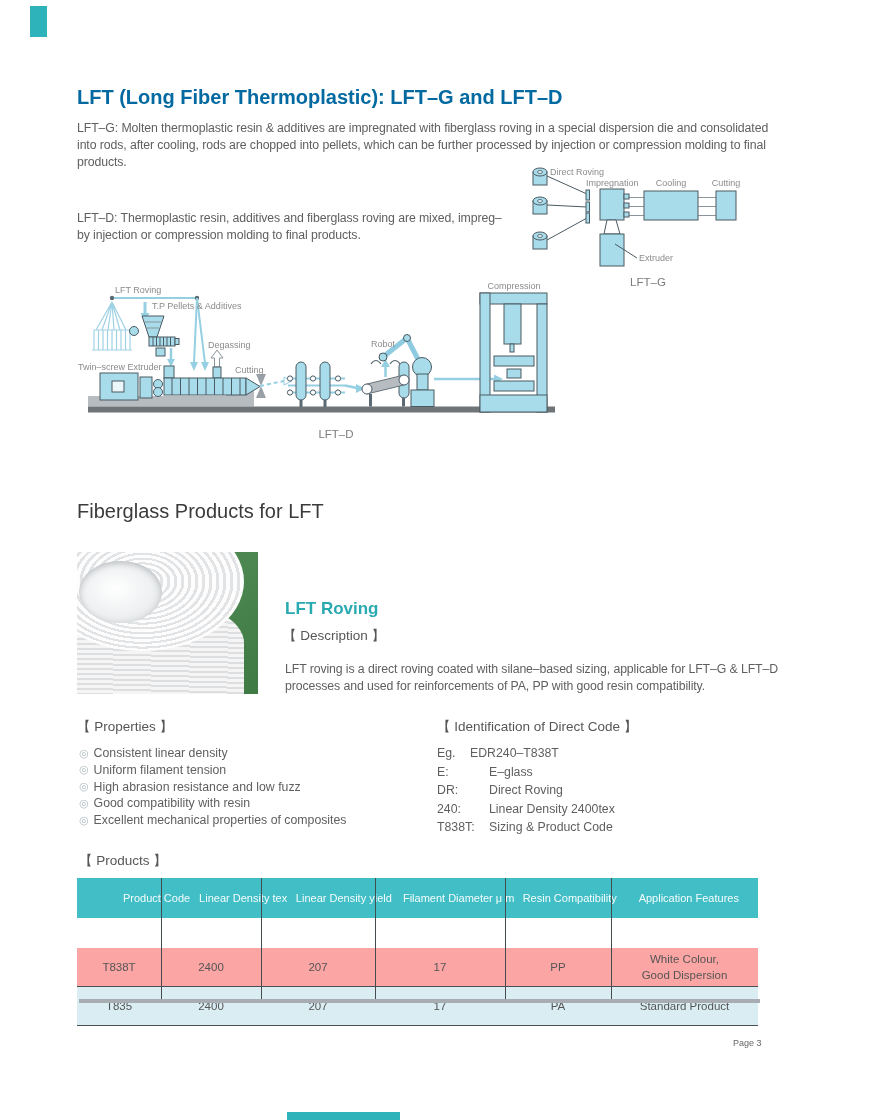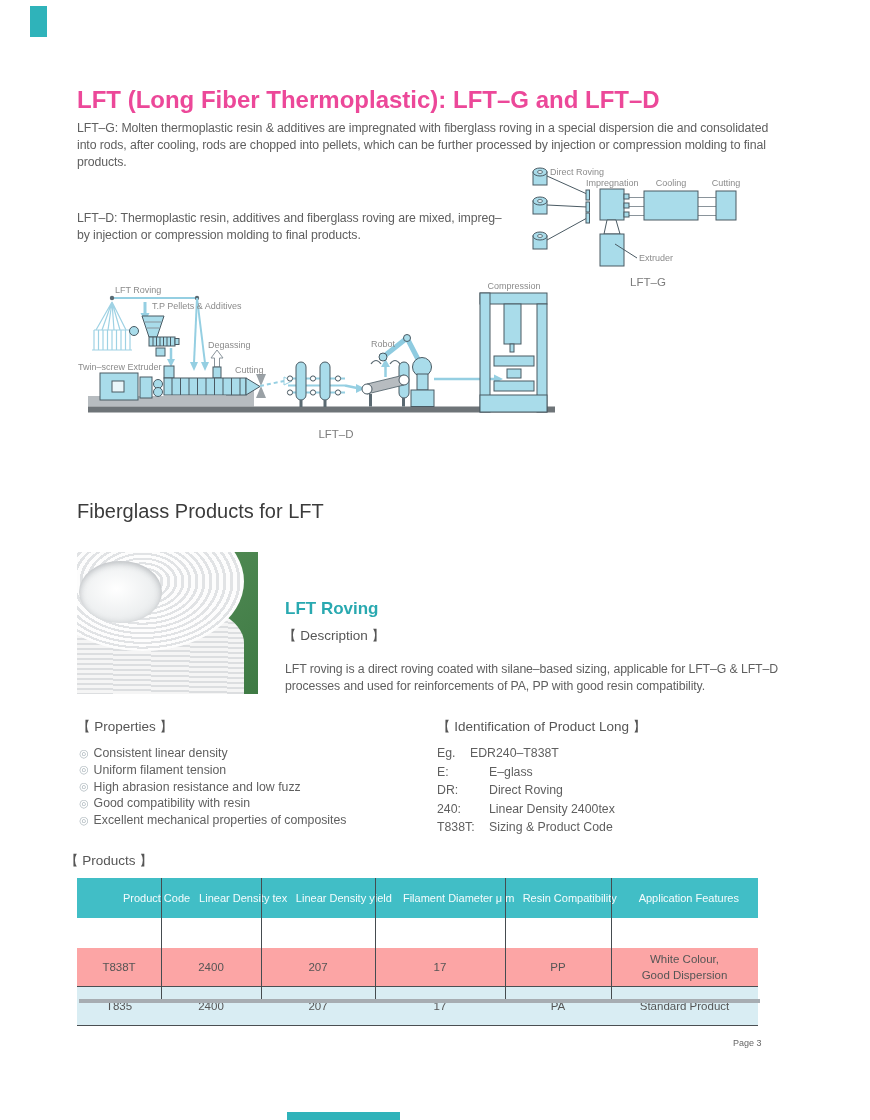--- a/index.html
+++ b/index.html
@@ -1,20 +1,20 @@
 <!DOCTYPE html>
 <html><head>
 <meta charset="utf-8">
 <style>
   html,body{margin:0;padding:0;background:#e8e8e8;}
   .page{position:relative;width:870px;height:1120px;background:#ffffff;margin:0 auto;
         font-family:"Liberation Sans",sans-serif;color:#5c5c5c;overflow:hidden;}
   .abs{position:absolute;}
   .brand{background:#2fb3ba;}
-  h1.title{font-size:24px;font-weight:bold;color:#ec4899;margin:0;letter-spacing:0;}
+  h1.title{font-size:20px;font-weight:bold;color:#0369a1;margin:0;letter-spacing:0;}
   .body-text{font-size:12.3px;line-height:17px;color:#5f5f5f;letter-spacing:-0.1px;}
   .body-text div{white-space:nowrap;}
   h2.section{font-size:20px;font-weight:normal;color:#3b3b3b;margin:0;}
   h3.product{font-size:17px;font-weight:bold;color:#29a9b0;margin:0;}
   .bracket-label{font-size:13.5px;color:#565656;}
   .list{list-style:none;margin:0;padding:0;font-size:12.3px;color:#5f5f5f;}
   .list li{height:16.8px;line-height:16.8px;white-space:nowrap;}
   .list .bullet{color:#a9b4ba;font-size:11px;margin-right:5px;position:relative;top:-0.5px;}
   .ident{font-size:12.3px;color:#5f5f5f;}
   .ident .row{height:18.6px;line-height:18.6px;white-space:nowrap;}
@@ -238,34 +238,34 @@
 
   <div class="abs bracket-label" style="left:77px;top:718px;">【 Properties 】</div>
   <ul class="abs list" style="left:79px;top:745px;">
       <li><span class="bullet">◎</span><span>Consistent linear density</span></li>
       <li><span class="bullet">◎</span><span>Uniform filament tension</span></li>
       <li><span class="bullet">◎</span><span>High abrasion resistance and low fuzz</span></li>
       <li><span class="bullet">◎</span><span>Good compatibility with resin</span></li>
       <li><span class="bullet">◎</span><span>Excellent mechanical properties of composites</span></li>
     </ul>
 
-  <div class="abs bracket-label" style="left:437px;top:718px;">【 Identification of Product Long 】</div>
+  <div class="abs bracket-label" style="left:437px;top:718px;">【 Identification of Direct Code 】</div>
   <div class="abs ident" style="left:437px;top:744px;">
     <div class="row">
       <span class="eg">Eg.</span><span>EDR240–T838T</span>
     </div>
     <div id="ident-parts">
         <div class="row"><span class="eg key">E:</span><span>E–glass</span></div>
         <div class="row"><span class="eg key">DR:</span><span>Direct Roving</span></div>
         <div class="row"><span class="eg key">240:</span><span>Linear Density 2400tex</span></div>
         <div class="row"><span class="eg key">T838T:</span><span>Sizing &amp; Product Code</span></div>
       </div>
   </div>
 
-  <div class="abs bracket-label" style="left:65px;top:852px;">【 Products 】</div>
+  <div class="abs bracket-label" style="left:79px;top:852px;">【 Products 】</div>
 
   <div class="ptable">
     <div class="hrow" id="thead">
         <div class="hcell" style="width: 84px;">Product Code</div>
         <div class="hcell" style="width: 100px;">Linear Density  tex</div>
         <div class="hcell" style="width: 114px;">Linear Density  yield</div>
         <div class="hcell" style="width: 130px;">Filament  Diameter  μ m</div>
         <div class="hcell" style="width: 106px;">Resin Compatibility</div>
         <div class="hcell" style="width: 147px;">Application  Features</div>
       </div>

